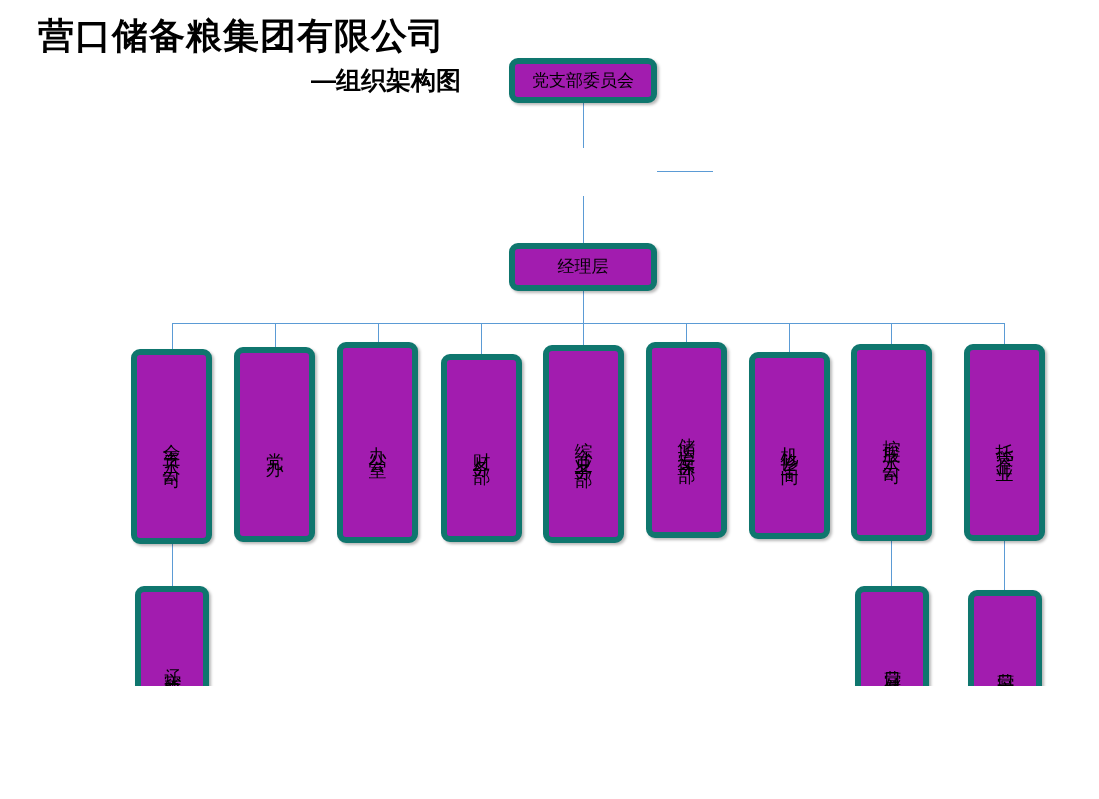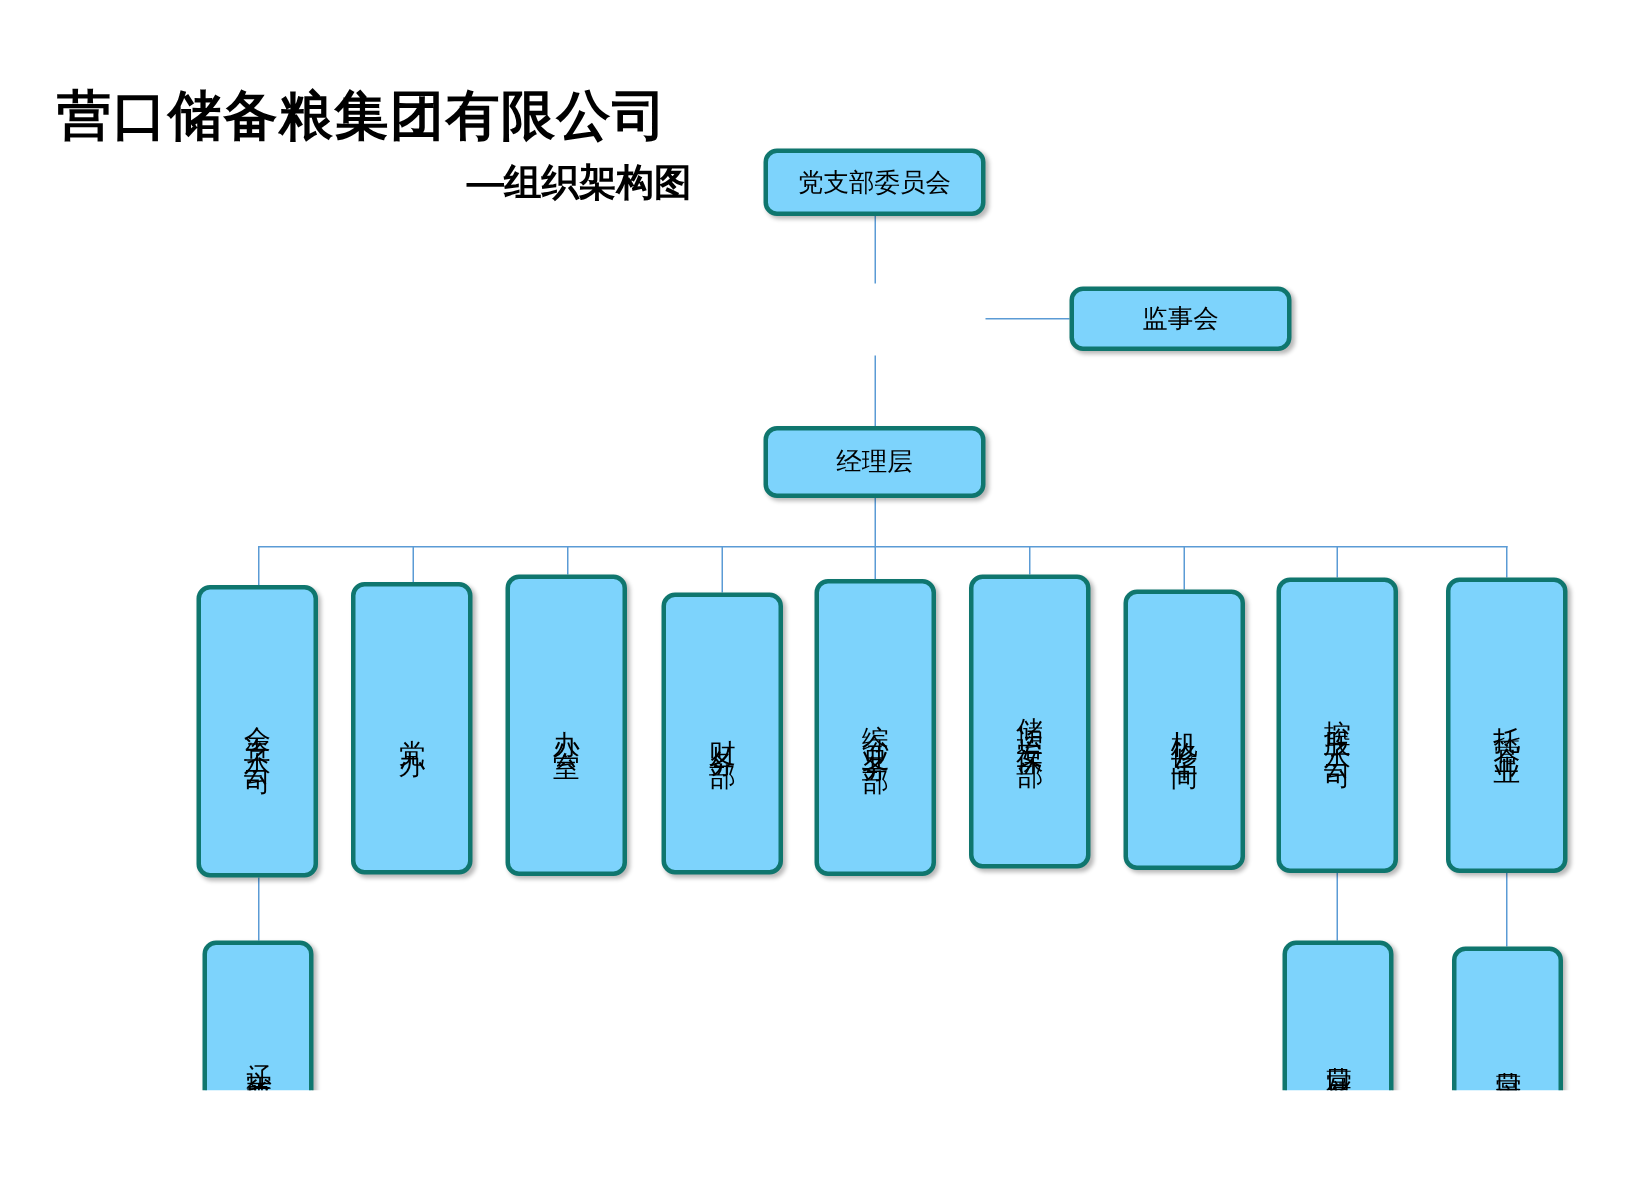--- a/index.html
+++ b/index.html
@@ -9,21 +9,20 @@
   }
   body {
     font-family: "Liberation Sans", "DejaVu Sans", sans-serif;
   }
   #canvas {
     position: relative;
     width: 1099px;
     height: 686px;
     background: #ffffff;
     overflow: hidden;
-    margin-top: 41px;
   }
 
   
   .title {
     position: absolute;
     left: 38px;
     top: 12px;
     font-size: 36px;
     font-weight: bold;
     color: #000000;
@@ -37,22 +36,22 @@
     font-size: 25px;
     font-weight: bold;
     color: #000000;
     white-space: nowrap;
   }
 
   
   .node {
     position: absolute;
     box-sizing: border-box;
-    background: #7dd3fc;
-    border: 3px solid #0f766e;
+    background: #a21caf;
+    border: 6px solid #0f766e;
     border-radius: 9px;
     box-shadow: 2px 2px 3px rgba(0,0,0,0.28);
     display: flex;
     align-items: center;
     justify-content: center;
     color: #000000;
     z-index: 3;
   }
   .node .label {
     font-size: 17px;
@@ -126,23 +125,20 @@
   <div class="conn v" style="left:1004px; top:323px; height:21px;"></div>
 
   <div class="conn v" style="left:172px; top:544px; height:42px;"></div>
   <div class="conn v" style="left:891px; top:541px; height:45px;"></div>
   <div class="conn v" style="left:1004px; top:541px; height:49px;"></div>
 
   <div class="node horiz" style="left:509px; top:58px; width:148px; height:45px;">
     <span class="label">党支部委员会</span>
   </div>
 
-  <div class="node horiz" style="left:713px; top:150px; width:148px; height:43px;">
-    <span class="label">监事会</span>
-  </div>
 
   <div class="node horiz" style="left:509px; top:243px; width:148px; height:48px;font-family:Liberation Serif, serif;">
     <span class="label">经理层</span>
   </div>
 
   <div class="node vert" style="left:131px; top:349px; width:81px; height:195px;">
     <span class="label">全资子公司</span>
   </div>
 
   <div class="node vert" style="left:234px; top:347px; width:81px; height:195px;">

